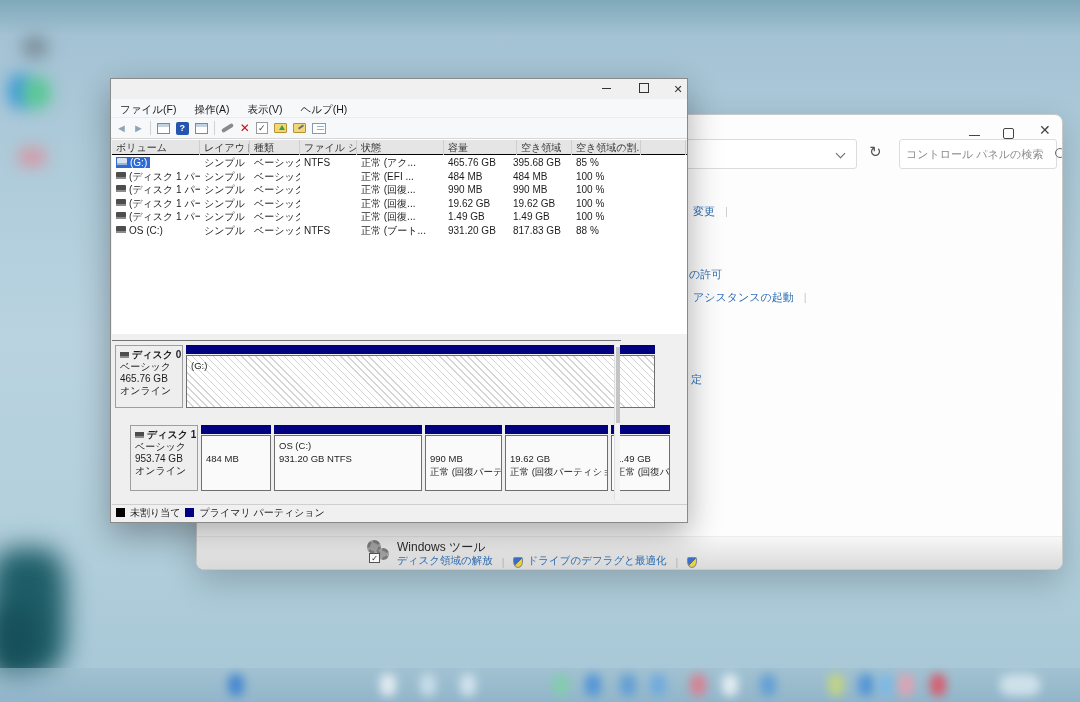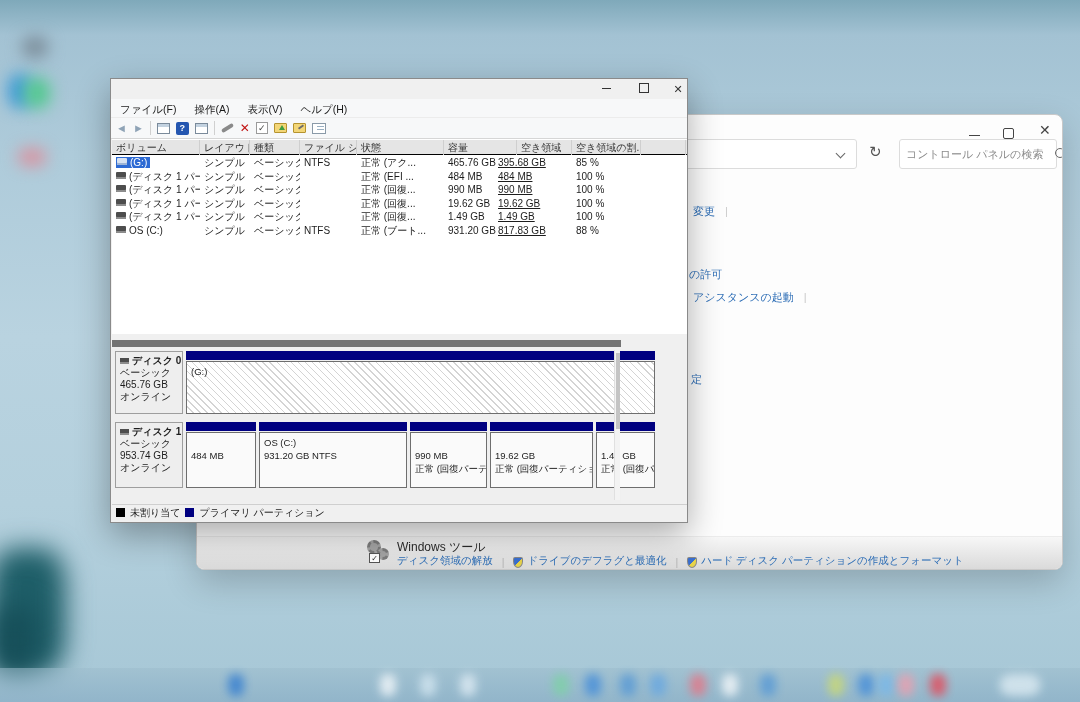--- a/index.html
+++ b/index.html
@@ -100,32 +100,32 @@
   .dm-table { position:absolute; left:1px; top:60px; width:575px; height:195px; background:#fff; overflow:hidden; }
   .dm-thead { position:absolute; left:0; top:1px; width:100%; height:15px; background:#e5e5e5; border-bottom:1px solid #000000; }
   .th { position:absolute; top:0; height:15px; border-right:1px solid #cfcfcf;
     font-size:10px; color:#333; line-height:15px; padding-left:4px; white-space:nowrap; overflow:hidden; }
   .rows { position:absolute; left:0; top:17px; width:100%; }
   .r { position:relative; height:13.5px; }
   .cell { position:absolute; top:0; height:13.5px; font-size:10px; color:#1d1d1d; line-height:13.5px;
     white-space:nowrap; overflow:hidden; padding-left:4px; }
   .c0{left:0;width:88px;} .c1{left:88px;width:50px;} .c2{left:138px;width:50px;}
   .c3{left:188px;width:57px;} .c4{left:245px;width:87px;} .c5{left:332px;width:73px;}
-  .c6{left:382px;width:55px;text-decoration:underline;} .c7{left:460px;width:69px;}
+  .c6{left:397px;width:55px;} .c7{left:460px;width:69px;}
   .h0{left:0;width:88px;} .h1{left:88px;width:50px;} .h2{left:138px;width:50px;}
   .h3{left:188px;width:57px;} .h4{left:245px;width:87px;} .h5{left:332px;width:73px;}
   .h6{left:405px;width:55px;} .h7{left:460px;width:69px;} .h8{left:529px;width:45px;}
   .vol-ico { display:inline-block; width:10px; height:7px; background:#4d4d4d; border-radius:1px;
     margin-right:3px; vertical-align:1px; box-shadow:inset 0 -2px 0 #8c8c8c; }
   .sel { background:#2e6bd4; color:#fff; padding:0 3px 0 1px; }
   .sel .vol-ico { background:#d7e2f2; box-shadow:inset 0 -2px 0 #9db4d6; }
 
   
   .dm-pane { position:absolute; left:1px; top:261px; width:509px; height:163px;
-    background:#efefef; border-top:7px solid #737373; }
+    background:#efefef; border-top:1px solid #737373; }
   .disk-block { position:absolute; left:2px; width:571px; }
   .d-label { position:absolute; left:1px; top:2px; width:68px; bottom:2px;
     background:#eeeeee; border:1px solid #9e9e9e; font-size:10px; color:#1d1d1d;
     padding:3px 0 0 4px; line-height:12px; }
   .d-name { font-weight:bold; white-space:nowrap; }
   .d-ico { display:inline-block; width:9px; height:6px; background:#4d4d4d; margin-right:3px; box-shadow:inset 0 -2px 0 #8c8c8c; }
   .d-graph { position:absolute; left:72px; top:0; right:30px; bottom:0; }
   .pt { position:absolute; top:2px; bottom:2px; }
   .pt-bar { position:absolute; left:0; right:0; top:0; height:9px; background:#000080; }
   .pt-body { position:absolute; left:0; right:0; top:10px; bottom:0;
@@ -192,21 +192,20 @@
         <span class="wt-check">✓</span>
       </div>
       <div class="wt-title">Windows ツール</div>
       <div class="wt-links">
         <span>ディスク領域の解放</span>
         <span class="vsep">|</span>
         <span class="shield"></span>
         <span>ドライブのデフラグと最適化</span>
         <span class="vsep">|</span>
         <span class="shield"></span>
-        <span>ハード ディスク パーティションの作成とフォーマット</span>
       </div>
     </div>
   </div>
 
   <div class="dm">
 
     <span class="dm-cap dm-min"></span>
     <span class="dm-cap dm-max"></span>
     <span class="dm-cap dm-close">✕</span>
 
@@ -321,21 +320,21 @@
         <div class="d-graph">
           <div class="pt" style="left:0;right:0;">
             <div class="pt-bar"></div>
             <div class="pt-body hatch">
               <div>(G:)</div>
             </div>
           </div>
         </div>
       </div>
 
-      <div class="disk-block" style="top:73px;height:70px;">
+      <div class="disk-block" style="top:82px;height:70px;margin-left:15px;">
         <div class="d-label">
           <div class="d-name"><span class="d-ico"></span><span>ディスク 1</span></div>
           <div>ベーシック</div>
           <div>953.74 GB</div>
           <div>オンライン</div>
         </div>
         <div class="d-graph">
           <div class="pt" style="left:0;width:70px;">
             <div class="pt-bar"></div>
             <div class="pt-body">

